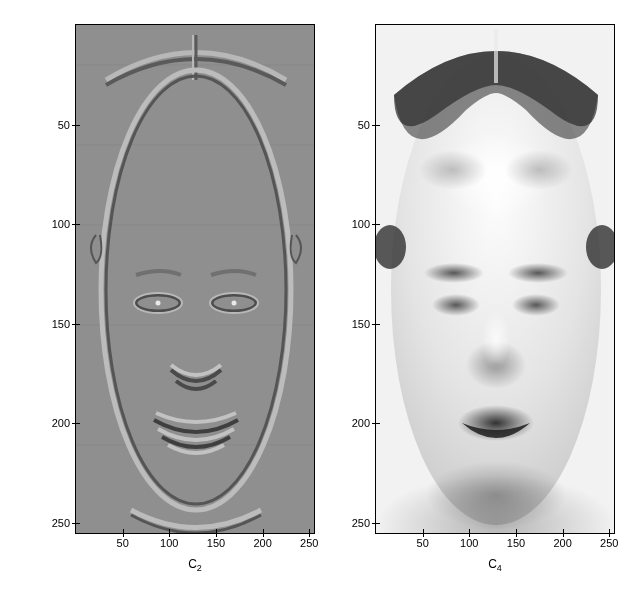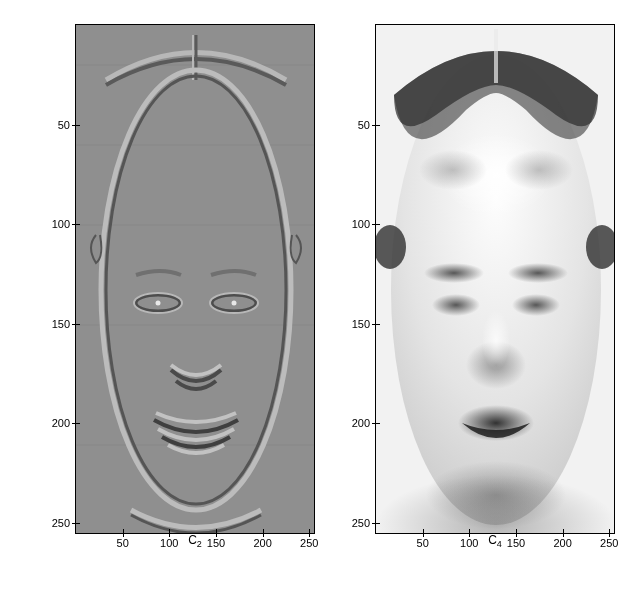--- a/index.html
+++ b/index.html
@@ -8,21 +8,21 @@
 .panel.left{left:75px;top:24px;width:240px;height:510px}
 .panel.right{left:375px;top:24px;width:240px;height:510px}
 .ticks-y{position:absolute;left:0;top:0;height:100%;}
 .ticks-y span{position:absolute;right:100%;padding-right:6px;transform:translateY(-50%);white-space:nowrap}
 .ticks-x{position:absolute;left:0;bottom:0;width:100%}
 .ticks-x span{position:absolute;top:100%;padding-top:4px;transform:translateX(-50%)}
 .tickmark-y{position:absolute;left:-4px;width:4px;height:1px;background:#000}
 .tickmark-y.r{left:auto;right:-4px}
 .tickmark-x{position:absolute;bottom:-4px;height:4px;width:1px;background:#000}
 .tickmark-x.t{bottom:auto;top:-4px}
-.xlabel{position:absolute;left:50%;transform:translateX(-50%);top:100%;font-size:12px}
+.xlabel{position:absolute;left:50%;transform:translateX(-50%);top:100%;margin-top:24px;font-size:12px}
 .xlabel sub{font-size:9px}
 .face{position:absolute;inset:0;overflow:hidden}
 </style>
 </head>
 <body>
 
 <div class="canvas">
 
   <div class="panel left">
     <div class="face">

